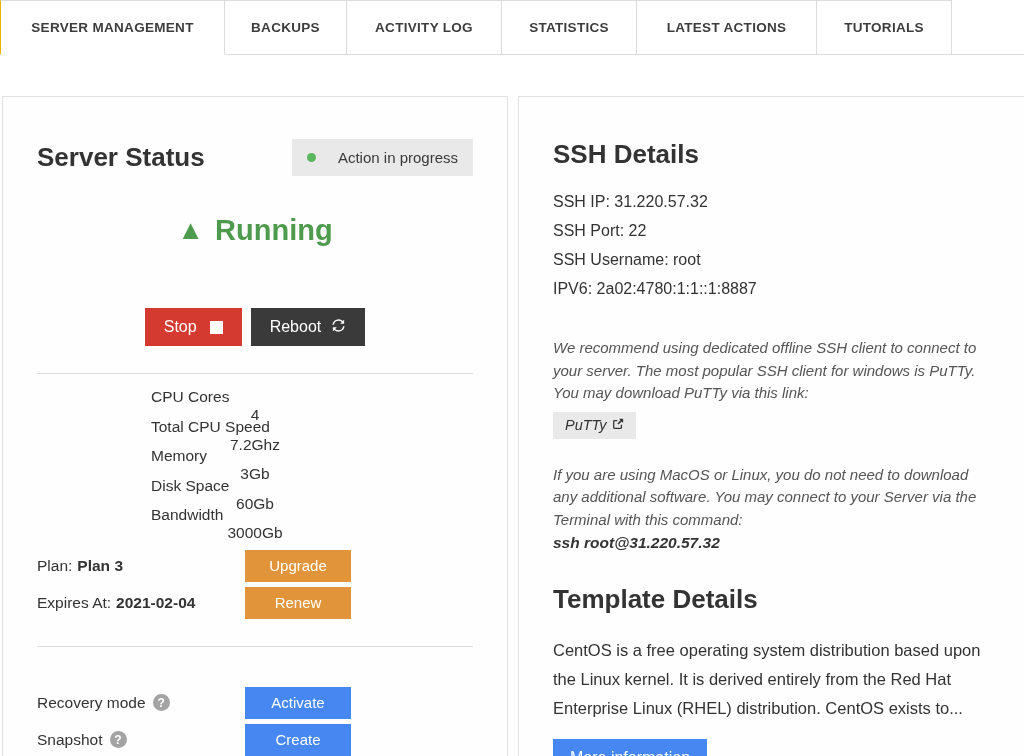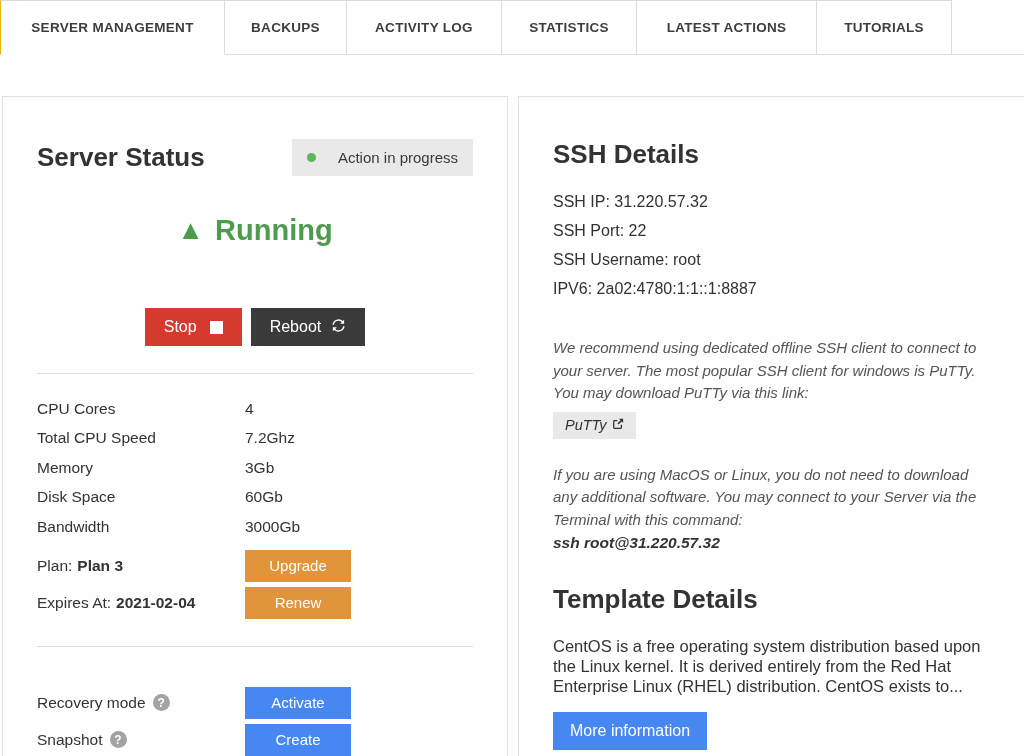--- a/index.html
+++ b/index.html
@@ -62,21 +62,21 @@
     height: 38px; padding: 0 19px; color: #fff; font-size: 16px;
     display: inline-flex; align-items: center; gap: 13px; margin-top: 36px;
   }
   .btn-stop   { background: #d43a2f; }
   .btn-reboot { background: #3a3a3a; gap: 10px; }
   .stop-square { width: 13px; height: 13px; background: #fff; display: inline-block; }
 
   .divider { border: none; border-top: 1px solid #ddd; margin: 27px 0 0 0; }
 
   .spec-list { margin-top: 14px; }
-  .spec-row { display: flex; align-items: flex-end; height: 29.5px; font-size: 15.5px; }
+  .spec-row { display: flex; align-items: center; height: 29.5px; font-size: 15.5px; flex-direction: column; }
   .spec-label { width: 208px; }
 
   .action-row { display: flex; align-items: center; margin-top: 14px; font-size: 15.5px; }
   .action-row .lbl-cell { width: 208px; display: flex; align-items: center; }
   .action-row.tight { margin-top: 5px; }
   .bold { font-weight: 700; margin-left: 5px; }
   .action-btn {
     width: 106px; height: 32px; color: #fff; font-size: 15px;
     display: inline-flex; align-items: center; justify-content: center;
   }
@@ -100,21 +100,21 @@
   }
   .putty-btn {
     margin-top: 7px; background: #e9e9e9; color: #333;
     padding: 5px 12px 6px 12px; font-size: 14.5px; font-style: italic;
     display: inline-flex; align-items: center; gap: 5px;
   }
   .note-2 { margin-top: 25px; }
   .command { margin: 3px 0 0 0; font-style: italic; font-weight: 700; font-size: 15.5px; }
 
   .template-title { margin-top: 32px; }
-  .template-desc { margin: 21px 0 0 0; font-size: 16.5px; line-height: 20px; width: 445px; }
+  .template-desc { margin: 21px 0 0 0; font-size: 16.5px; line-height: 29px; width: 445px; }
   .btn-more { background: #4687f1; color: #fff; font-size: 16px; padding: 10px 17px; margin-top: 16px; }
 
   .ext-icon, .refresh-icon { display: inline-block; }
 </style>
 </head>
 <body>
 
 <nav class="tabbar">
   <div class="tab active" style="width:225px">SERVER MANAGEMENT</div>
   <div class="tab" style="width:122px">BACKUPS</div>

